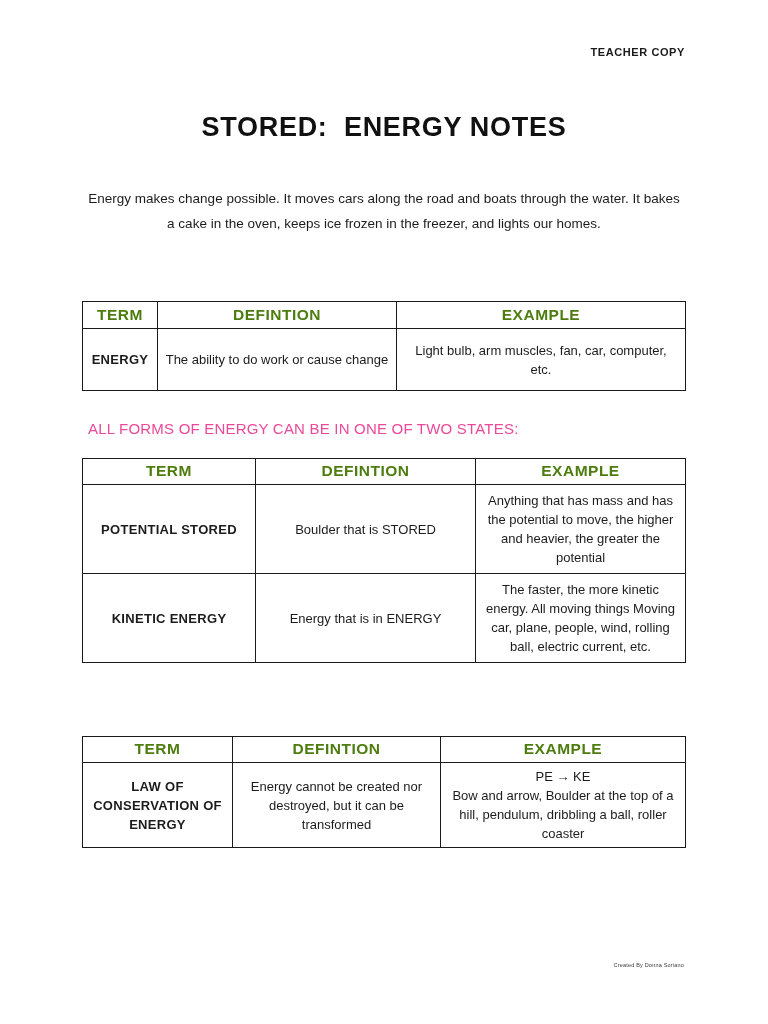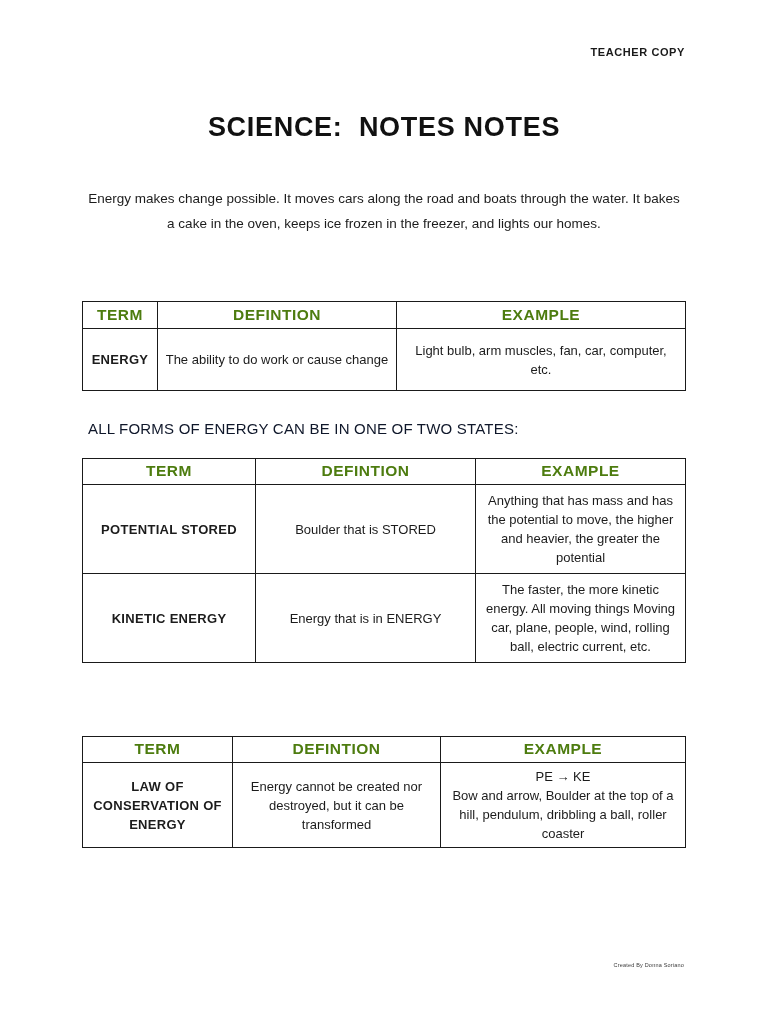--- a/index.html
+++ b/index.html
@@ -66,21 +66,21 @@
   .para-1 { left: 84px; right: 84px; top: 172px; }
   .para-2 { left: 84px; right: 84px; top: 227px; }
 
   
   .section-heading {
     position: absolute;
     left: 88px;
     top: 420px;
     font-size: 15px;
     letter-spacing: 0.2px;
-    color: #0f172a;
+    color: #ec4899;
   }
 
   
   table.notes {
     position: absolute;
     border-collapse: collapse;
     table-layout: fixed;
     background: #fff;
   }
   table.notes, table.notes th, table.notes td {
@@ -141,21 +141,21 @@
     color: #3a3a3a;
   }
 </style>
 </head>
 <body>
 
 <div class="page">
 
   <div class="teacher-copy">TEACHER COPY</div>
 
-  <h1 class="doc-title">SCIENCE:  NOTES NOTES</h1>
+  <h1 class="doc-title">STORED:  ENERGY NOTES</h1>
 
 
   <p class="para para-1">Energy makes change possible. It moves cars along the road and boats through the water. It bakes a cake in the oven, keeps ice frozen in the freezer, and lights our homes.</p>
 
 
   <table class="notes" id="table-energy">
     <thead>
       <tr class="head">
         <th>TERM</th>
         <th>DEFINTION</th>

